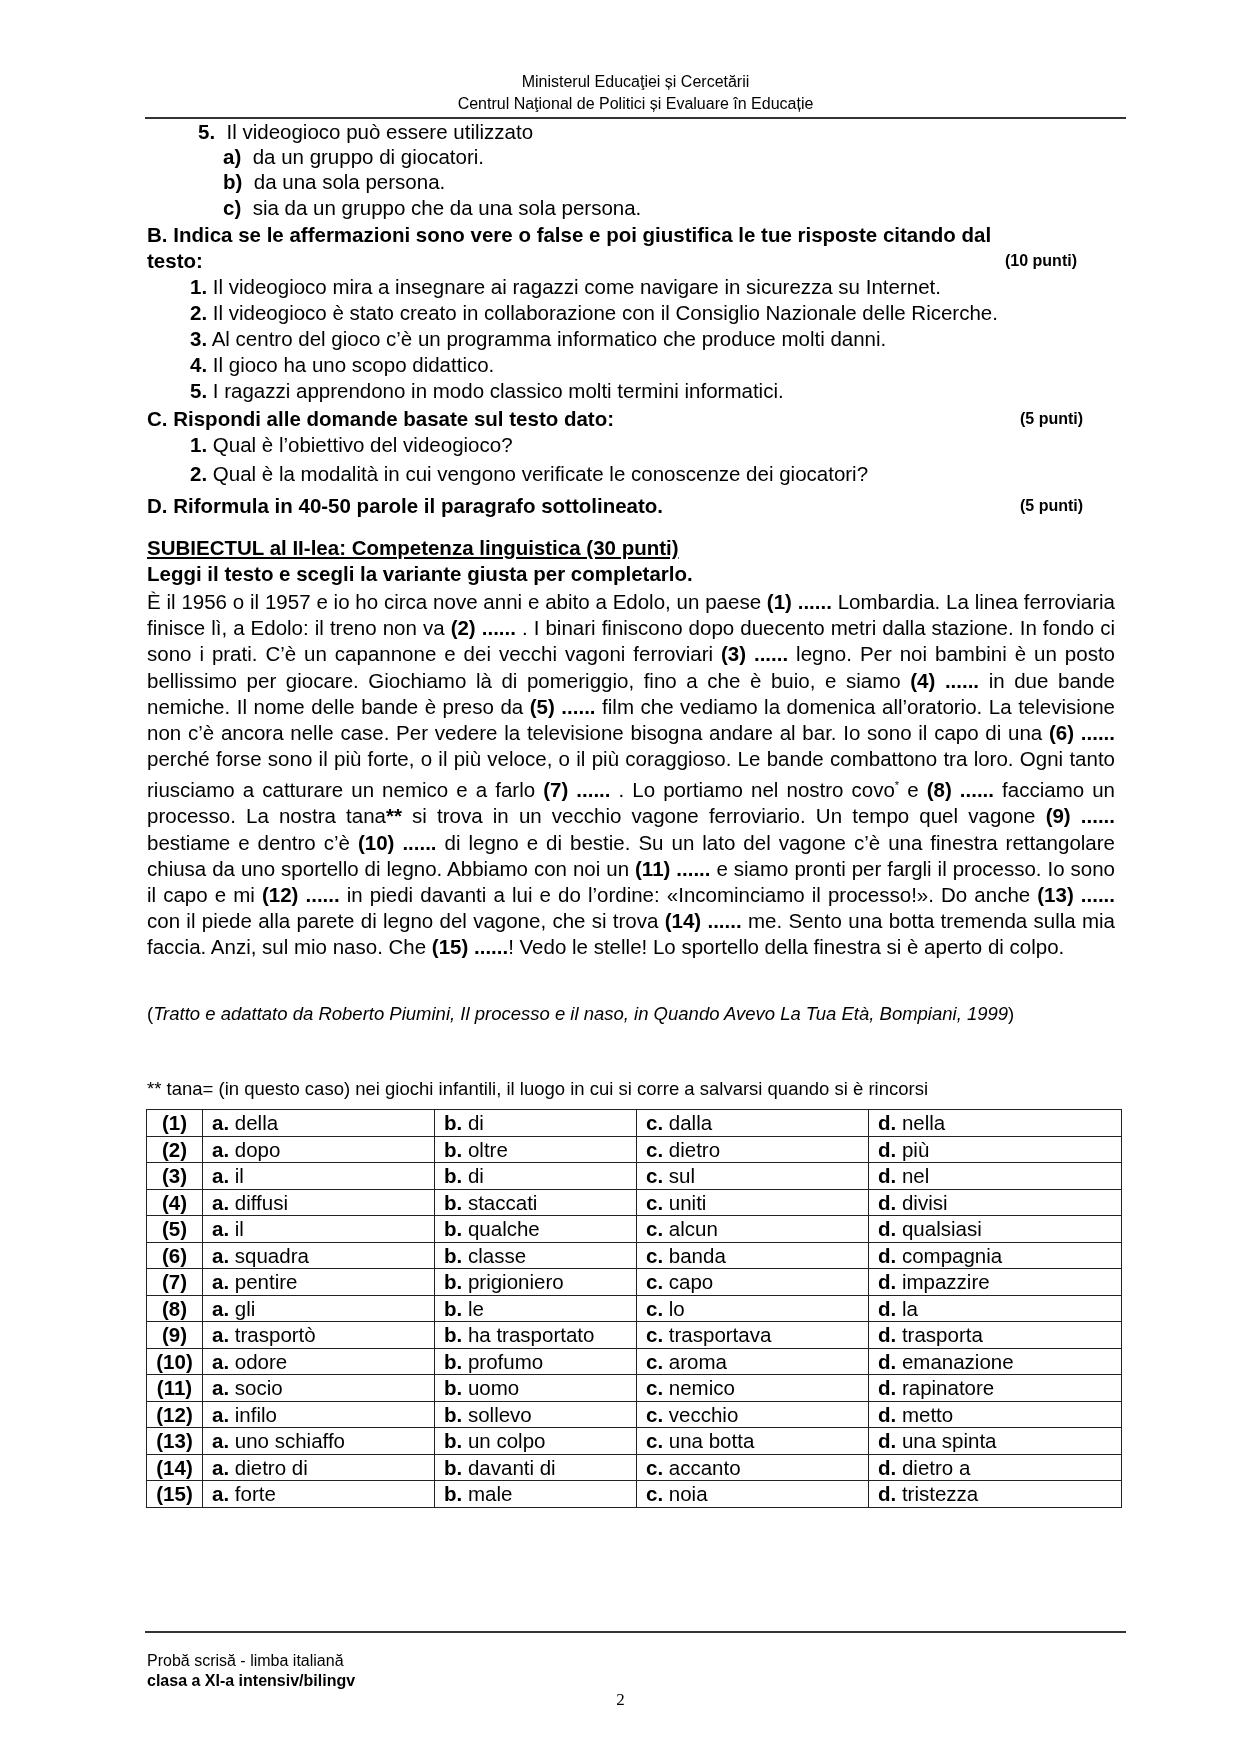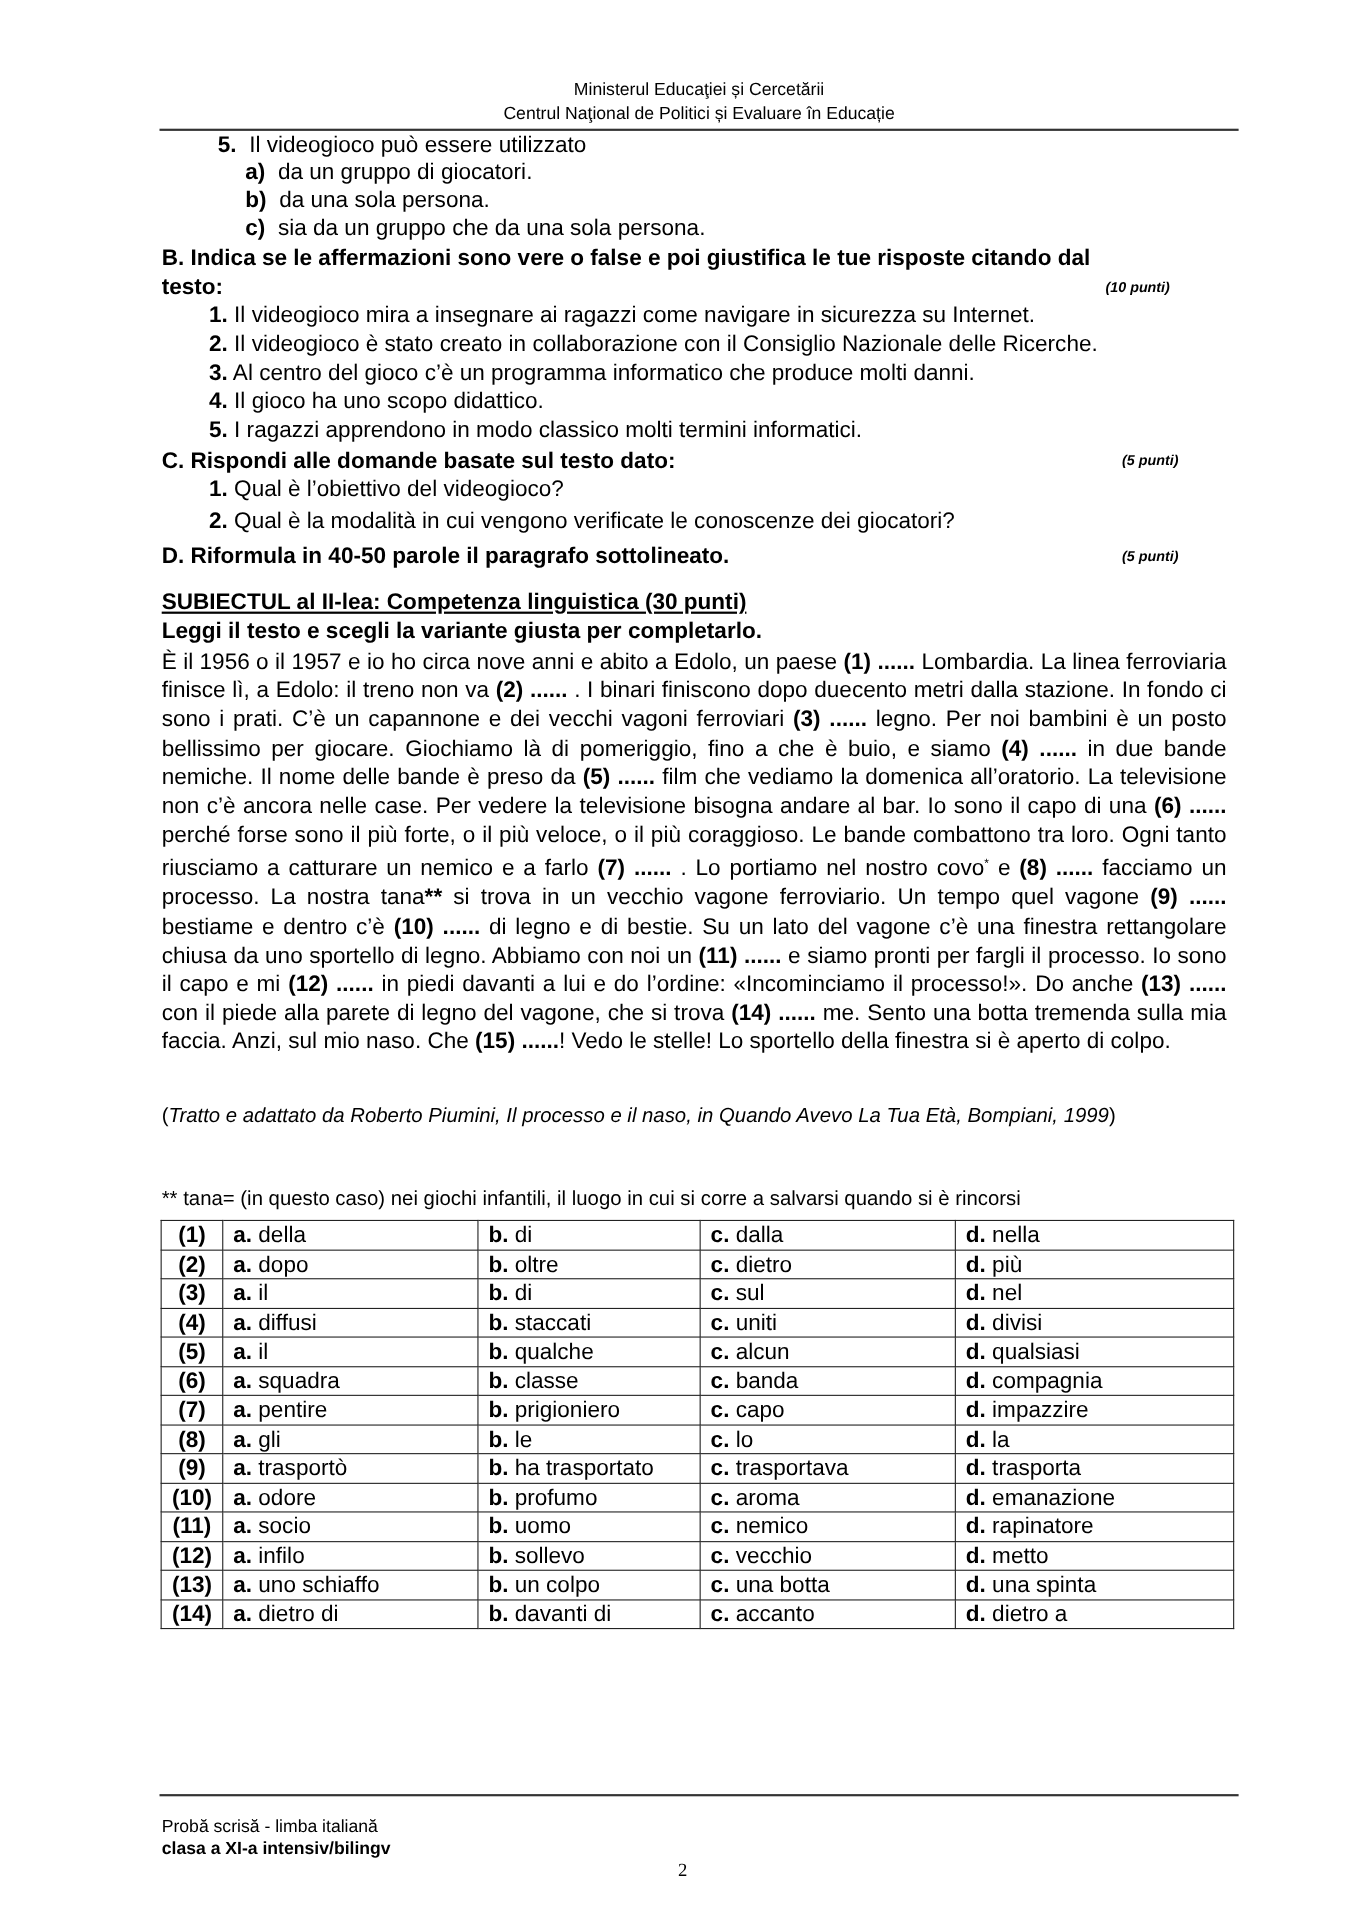--- a/index.html
+++ b/index.html
@@ -7,21 +7,21 @@
          font-family: "Liberation Sans", sans-serif; color: #000; }
   .page { position: absolute; left: 0; top: 0; width: 1241px; height: 1247px; padding-left: 42px; }
 
   .hdr { position: absolute; left: 145px; width: 981px; text-align: center; font-size: 16px; line-height: 19px; }
   .hdr1 { top: 72px; }
   .hdr2 { top: 94px; }
   .hline { position: absolute; left: 145px; width: 981px; height: 2px; background: #333; }
 
   .line { position: absolute; font-size: 20.5px; line-height: 24px; white-space: nowrap; }
   .b { font-weight: bold; }
-  .pts { position: absolute; font-size: 13px; font-weight: bold; line-height: 24px; font-style: italic; }
+  .pts { position: absolute; font-size: 16px; font-weight: bold; line-height: 24px; }
 
   .passage { position: absolute; left: 147px; top: 589px; width: 968px; font-size: 20.5px;
              line-height: 26.2px; text-align: justify; }
   .passage .bl { font-weight: bold; }
   .src { position: absolute; left: 147px; top: 1003px; font-size: 18.5px; line-height: 22px; white-space: nowrap; }
   .note { position: absolute; left: 147px; font-size: 18.5px; line-height: 22px; white-space: nowrap; }
 
   table.opts { position: absolute; left: 146px; top: 1109px; width: 976px; border-collapse: collapse;
                font-size: 20.5px; }
   table.opts td { border: 1.5px solid #222; height: 25.5px; padding: 0 0 0 9px; line-height: 25px; white-space: nowrap; }
@@ -214,20 +214,27 @@
           <td class="c3"><b>c.</b> <span>una botta</span></td>
           <td class="c4"><b>d.</b> <span>una spinta</span></td>
         </tr>
         <tr>
           <td class="num">(14)</td>
           <td class="c1"><b>a.</b> <span>dietro di</span></td>
           <td class="c2"><b>b.</b> <span>davanti di</span></td>
           <td class="c3"><b>c.</b> <span>accanto</span></td>
           <td class="c4"><b>d.</b> <span>dietro a</span></td>
         </tr>
+        <tr>
+          <td class="num">(15)</td>
+          <td class="c1"><b>a.</b> <span>forte</span></td>
+          <td class="c2"><b>b.</b> <span>male</span></td>
+          <td class="c3"><b>c.</b> <span>noia</span></td>
+          <td class="c4"><b>d.</b> <span>tristezza</span></td>
+        </tr>
       </tbody>
   </table>
 
   <div class="fline"></div>
   <div class="foot" style="top:1651px;">Probă scrisă - limba italiană</div>
   <div class="foot b" style="top:1671px;">clasa a XI-a intensiv/bilingv</div>
   <div class="pageno">2</div>
 </div>
 
 </body></html>

